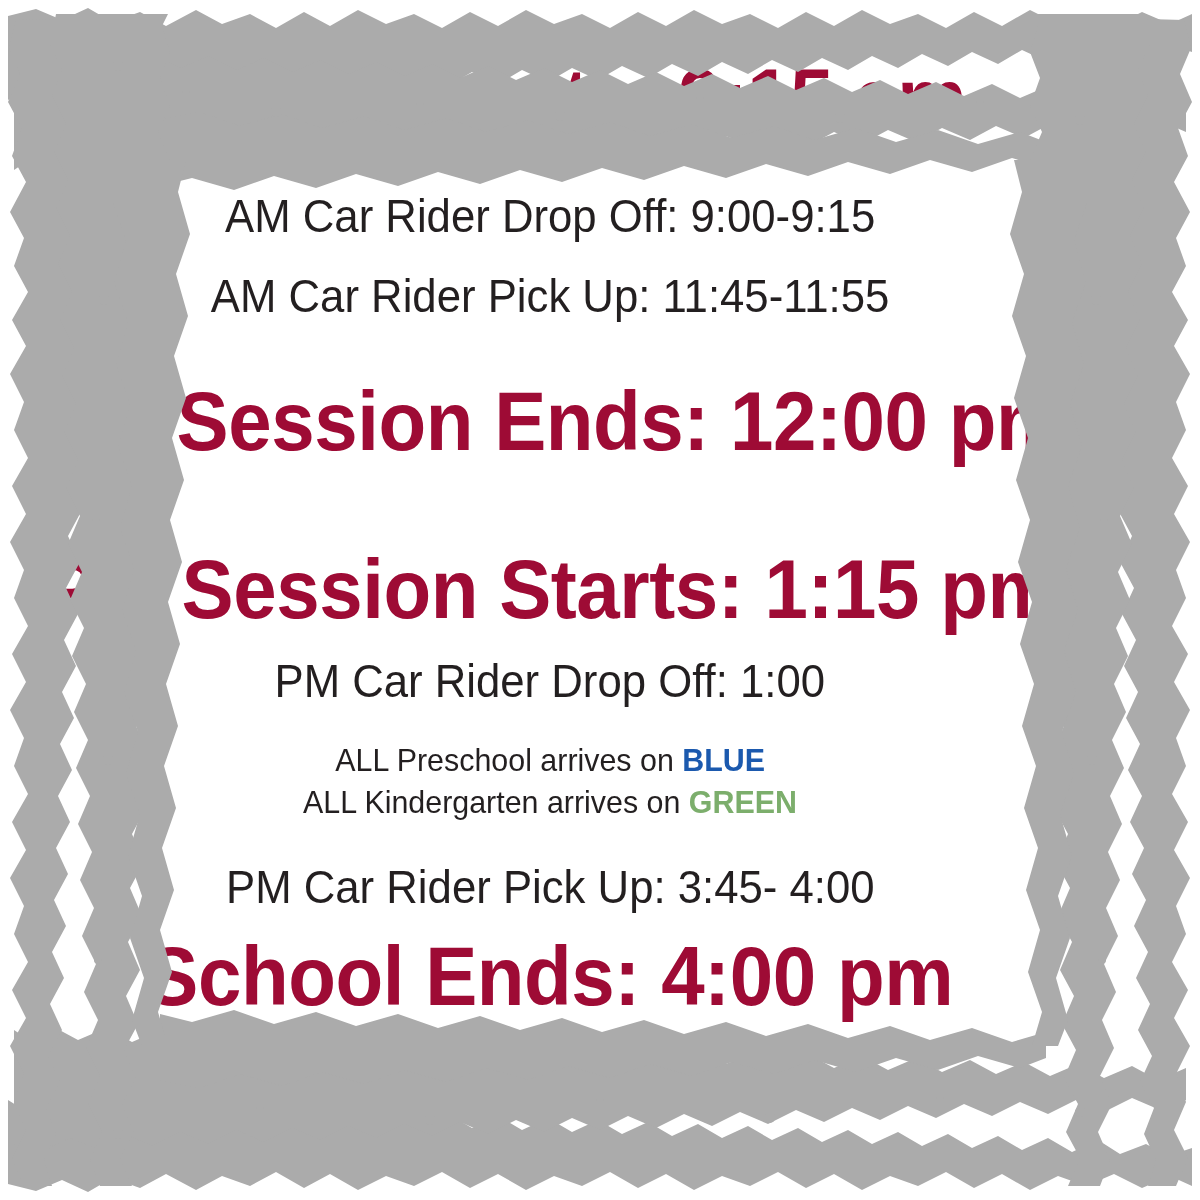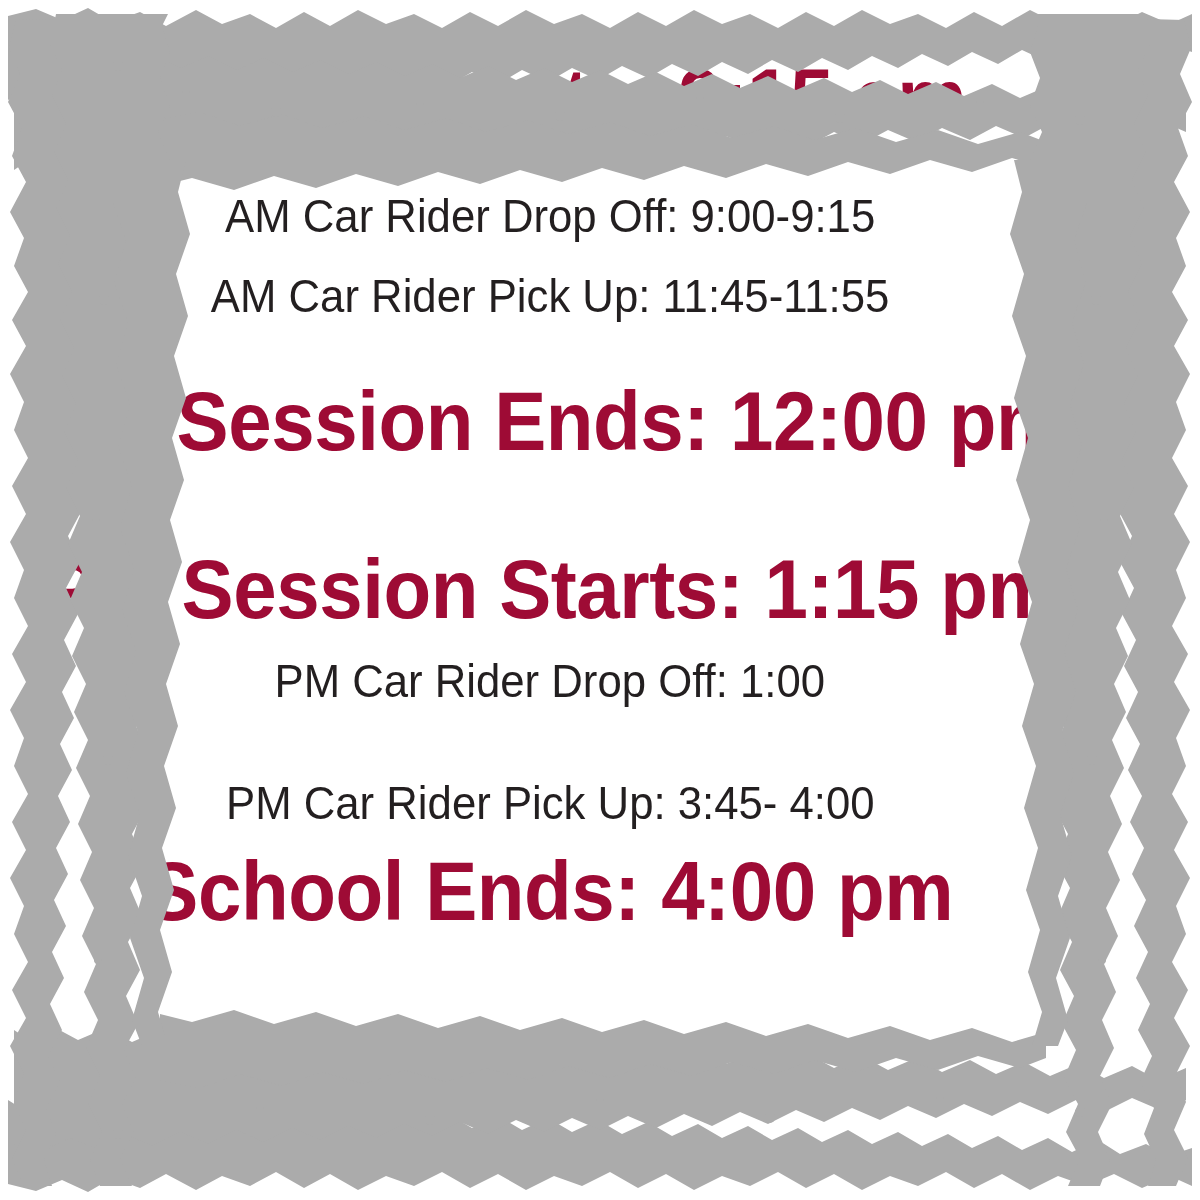--- a/index.html
+++ b/index.html
@@ -274,20 +274,28 @@
     <div class="sp-big"></div>
 
     <h1 class="headline">PM Session Starts: 1:15 pm</h1>
 
     <div class="sp-s4"></div>
 
     <p class="subline">PM Car Rider Drop Off: 1:00</p>
 
     <div class="sp-s5"></div>
 
+    <div class="note-group">
+      <p class="note">
+        <span>ALL Preschool arrives on </span><span class="kw kw-blue">BLUE</span>
+      </p>
+      <p class="note">
+        <span>ALL Kindergarten arrives on </span><span class="kw kw-green">GREEN</span>
+      </p>
+    </div>
 
     <div class="sp-s6"></div>
 
     <p class="subline">PM Car Rider Pick Up: 3:45- 4:00</p>
 
     <div class="sp-s7"></div>
 
     <h1 class="headline">School Ends: 4:00 pm</h1>
 
   </div>

